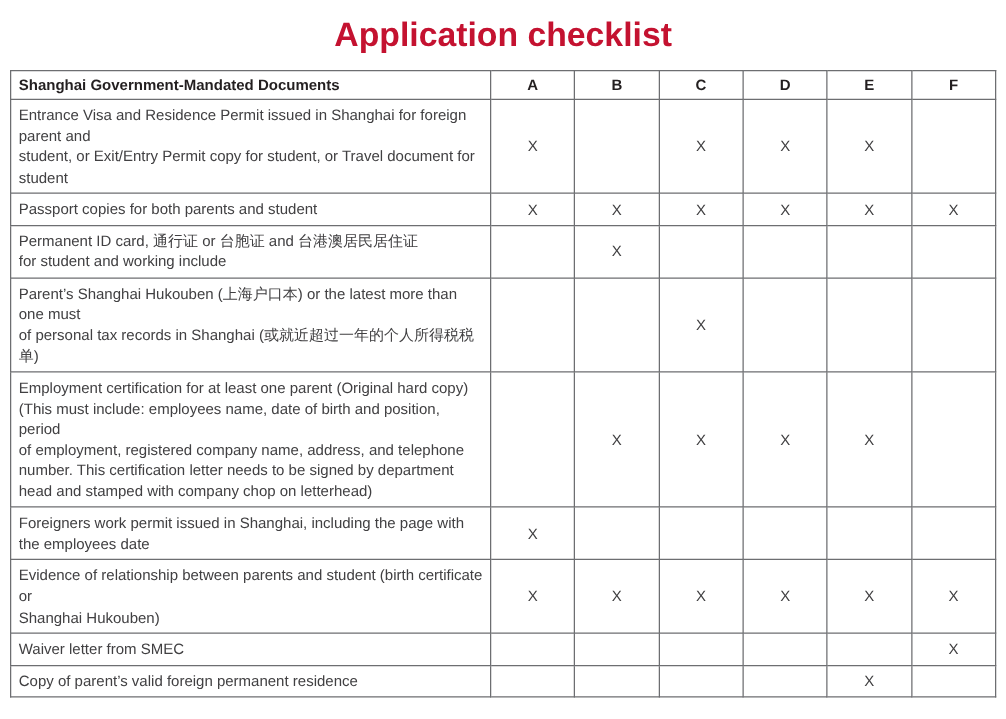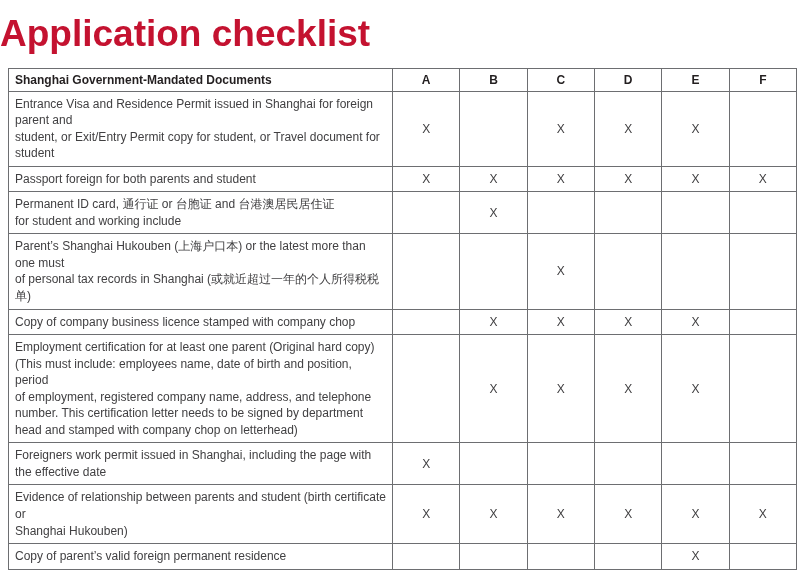--- a/index.html
+++ b/index.html
@@ -15,21 +15,22 @@
   }
   .page {
     width: 805px;
     height: 575px;
     box-sizing: border-box;
   }
   .title {
     margin: 0;
     padding-top: 13px;
     padding-bottom: 12px;
-    font-size: 37px;
+    text-align: center;
+    font-size: 27px;
     line-height: 1.15;
     font-weight: bold;
     letter-spacing: 0px;
     color: #c41230;
   }
   table.checklist {
     width: 789px;
     margin: 0 auto;
     border-collapse: collapse;
     table-layout: fixed;
@@ -95,21 +96,21 @@
           <td class="doc-cell">Entrance Visa and Residence Permit issued in Shanghai for foreign parent and
 student, or Exit/Entry Permit copy for student, or Travel document for student</td>
           <td class="mark-cell">X</td>
           <td class="mark-cell"></td>
           <td class="mark-cell">X</td>
           <td class="mark-cell">X</td>
           <td class="mark-cell">X</td>
           <td class="mark-cell"></td>
         </tr>
         <tr>
-          <td class="doc-cell">Passport foreign for both parents and student</td>
+          <td class="doc-cell">Passport copies for both parents and student</td>
           <td class="mark-cell">X</td>
           <td class="mark-cell">X</td>
           <td class="mark-cell">X</td>
           <td class="mark-cell">X</td>
           <td class="mark-cell">X</td>
           <td class="mark-cell">X</td>
         </tr>
         <tr>
           <td class="doc-cell">Permanent ID card, 通行证 or 台胞证 and 台港澳居民居住证
 for student and working include</td>
@@ -124,62 +125,62 @@
           <td class="doc-cell">Parent’s Shanghai Hukouben (上海户口本) or the latest more than one must
 of personal tax records in Shanghai (或就近超过一年的个人所得税税单)</td>
           <td class="mark-cell"></td>
           <td class="mark-cell"></td>
           <td class="mark-cell">X</td>
           <td class="mark-cell"></td>
           <td class="mark-cell"></td>
           <td class="mark-cell"></td>
         </tr>
         <tr>
-          <td class="doc-cell">Copy of company business licence stamped with company chop</td>
-          <td class="mark-cell"></td>
-          <td class="mark-cell">X</td>
-          <td class="mark-cell">X</td>
-          <td class="mark-cell">X</td>
-          <td class="mark-cell">X</td>
-          <td class="mark-cell"></td>
-        </tr>
-        <tr>
           <td class="doc-cell">Employment certification for at least one parent (Original hard copy)
 (This must include: employees name, date of birth and position, period
 of employment, registered company name, address, and telephone
 number. This certification letter needs to be signed by department
 head and stamped with company chop on letterhead)</td>
           <td class="mark-cell"></td>
           <td class="mark-cell">X</td>
           <td class="mark-cell">X</td>
           <td class="mark-cell">X</td>
           <td class="mark-cell">X</td>
           <td class="mark-cell"></td>
         </tr>
         <tr>
           <td class="doc-cell">Foreigners work permit issued in Shanghai, including the page with
-the effective date</td>
+the employees date</td>
           <td class="mark-cell">X</td>
           <td class="mark-cell"></td>
           <td class="mark-cell"></td>
           <td class="mark-cell"></td>
           <td class="mark-cell"></td>
           <td class="mark-cell"></td>
         </tr>
         <tr>
           <td class="doc-cell">Evidence of relationship between parents and student (birth certificate or
 Shanghai Hukouben)</td>
           <td class="mark-cell">X</td>
           <td class="mark-cell">X</td>
           <td class="mark-cell">X</td>
           <td class="mark-cell">X</td>
           <td class="mark-cell">X</td>
           <td class="mark-cell">X</td>
         </tr>
         <tr>
+          <td class="doc-cell">Waiver letter from SMEC</td>
+          <td class="mark-cell"></td>
+          <td class="mark-cell"></td>
+          <td class="mark-cell"></td>
+          <td class="mark-cell"></td>
+          <td class="mark-cell"></td>
+          <td class="mark-cell">X</td>
+        </tr>
+        <tr>
           <td class="doc-cell">Copy of parent’s valid foreign permanent residence</td>
           <td class="mark-cell"></td>
           <td class="mark-cell"></td>
           <td class="mark-cell"></td>
           <td class="mark-cell"></td>
           <td class="mark-cell">X</td>
           <td class="mark-cell"></td>
         </tr>
       </tbody>
   </table>

